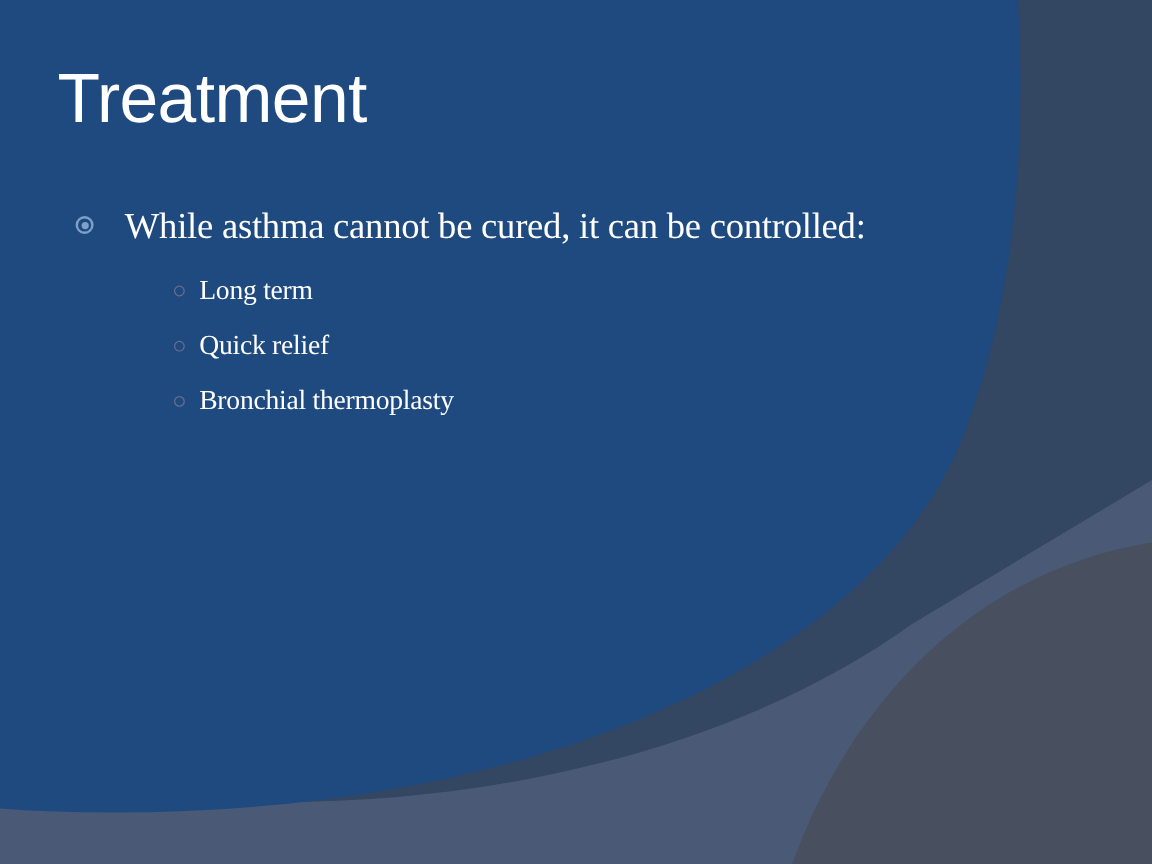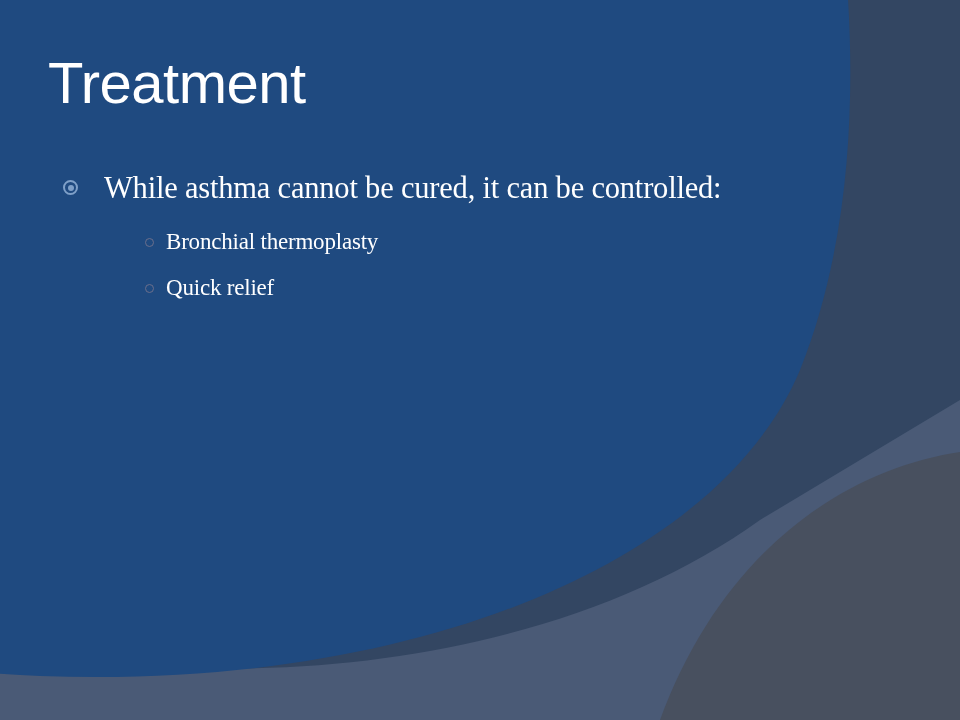--- a/index.html
+++ b/index.html
@@ -154,29 +154,33 @@
     <div class="body-list">
 
       <div class="bullet-row lvl1">
         <span class="bullet-mark"></span>
         <span>While asthma cannot be cured, it can be controlled:</span>
       </div>
 
       <div class="group-lvl2">
 
         <div class="group-lvl3">
-
           <div class="bullet-row lvl3">
             <span class="bullet-mark"></span>
-            <span>Bronchial thermoplasty</span>
+            <span>Long term</span>
           </div>
 
           <div class="bullet-row lvl3">
             <span class="bullet-mark"></span>
             <span>Quick relief</span>
+          </div>
+
+          <div class="bullet-row lvl3">
+            <span class="bullet-mark"></span>
+            <span>Bronchial thermoplasty</span>
           </div>
         </div>
 
       </div>
 
     </div>
   </div>
 </div>
 
 </body></html>

